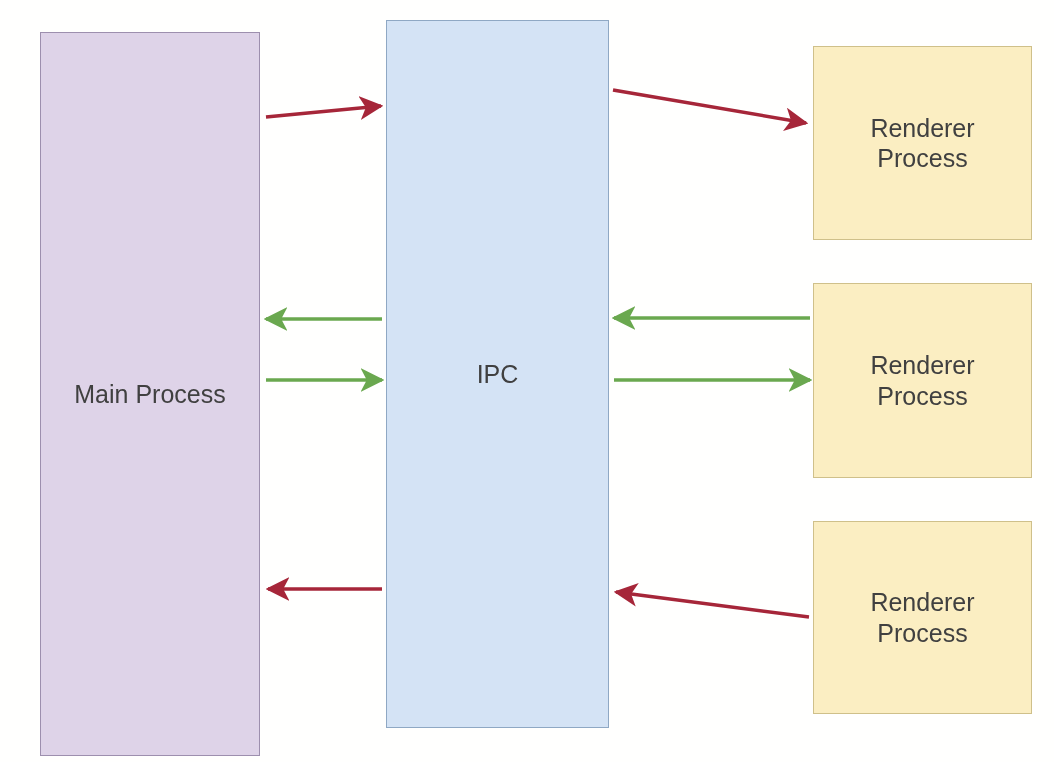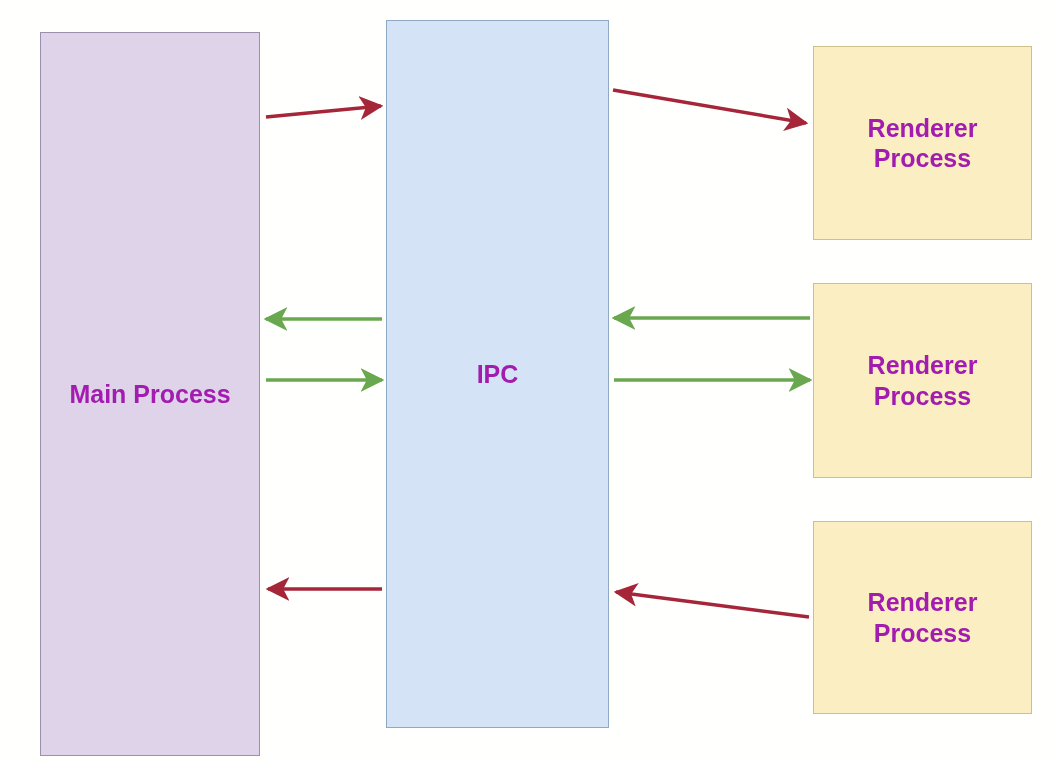--- a/index.html
+++ b/index.html
@@ -16,23 +16,22 @@
     font-family: "Liberation Sans", sans-serif;
   }
   .node {
     position: absolute;
     box-sizing: border-box;
     display: flex;
     align-items: center;
     justify-content: center;
     text-align: center;
     line-height: 1.22;
-    color: #a21caf;
+    color: #404040;
     white-space: pre-line;
-    font-weight: bold;
   }
   .node-main {
     left: 40px;
     top: 32px;
     width: 220px;
     height: 724px;
     background: #ded3e8;
     border: 1px solid #9d8fae;
     font-size: 25px;
   }

